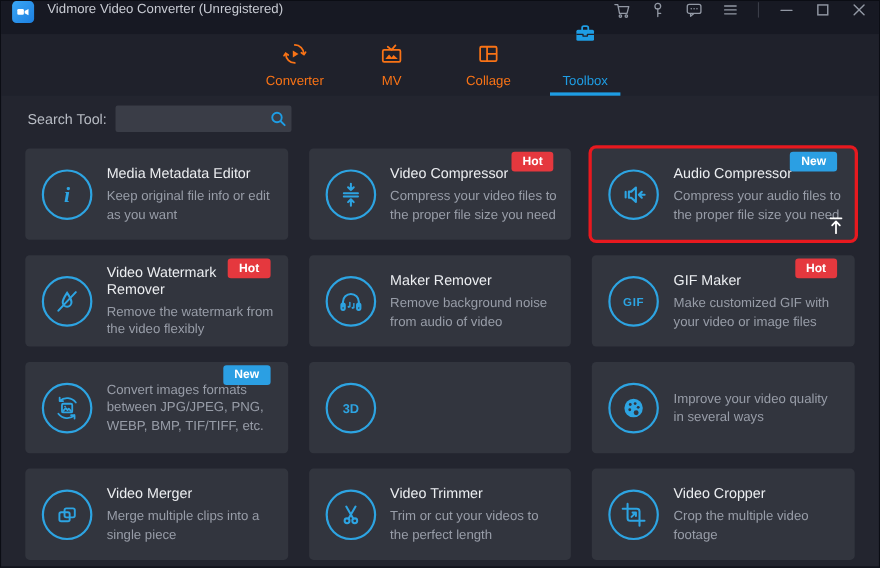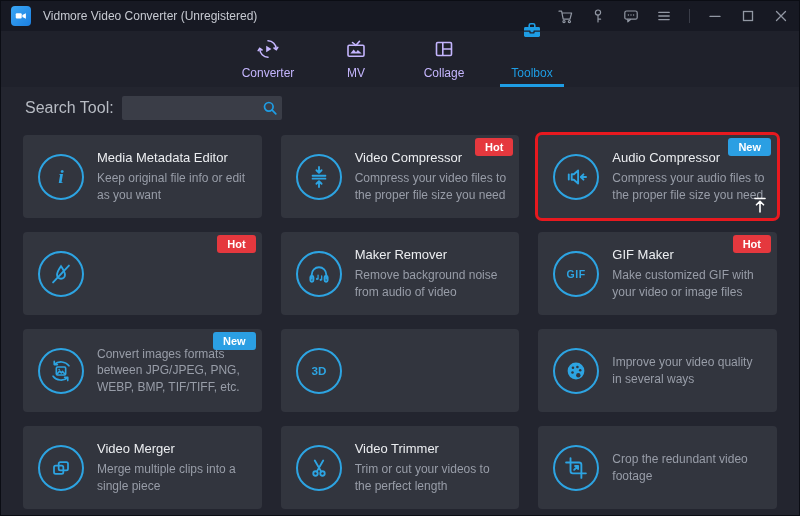--- a/index.html
+++ b/index.html
@@ -7,56 +7,56 @@
   body {
     font-family:"Liberation Sans", sans-serif;
     background:#23252f;
     color:#ced0d6;
     border:1px solid #0b0d14;
   }
   .window { width:100%; height:100%; display:flex; flex-direction:column; }
 
   
   .titlebar {
-    height:30px; background:#171923; display:flex; align-items:center;
+    height:30px; background:#171923; display:flex; align-items:flex-start;
     padding:0 10px; flex:0 0 auto;
   }
   .app-logo {
     width:20px; height:20px; border-radius:4px;
     background:linear-gradient(135deg,#3aa7f5,#1c7fe0);
     display:flex; align-items:center; justify-content:center; margin-right:12px;
   }
   .title-text { font-size:12px; color:#c7cad2; }
   .tb-icons { margin-left:auto; display:flex; align-items:center; gap:17px; color:#9298a4; }
   .tb-icon { width:16px; height:16px; display:flex; align-items:center; justify-content:center; cursor:pointer; }
   .tb-sep { width:1px; height:14px; background:#3a3d48; }
 
   
   .nav {
     height:56px; background:#1f212b; display:flex; justify-content:center;
     align-items:flex-end; gap:30px; flex:0 0 auto; position:relative;
   }
   .tab {
     position:relative; min-width:58px; height:100%; display:flex; flex-direction:column;
     align-items:center; justify-content:flex-end; padding-bottom:7px; gap:5px;
-    color:#c4b5fd; cursor:pointer;
+    color:#f97316; cursor:pointer;
   }
   .tab .tab-label { font-size:12px; }
   .tab.active { color:#1e9de4;gap:24px; }
   .tab.active::after {
     content:""; position:absolute; bottom:0; left:50%; transform:translateX(-50%);
     width:64px; height:3px; background:#1e9de4;
   }
   .tab-icon { width:24px; height:24px; }
 
   
   .search-row {
     padding:9px 24px; display:flex; align-items:center; gap:8px; flex:0 0 auto;
   }
-  .search-label { font-size:16px; color:#b8bcc4; }
+  .search-label { font-size:13px; color:#b8bcc4; }
   .search-box {
     width:160px; height:24px; background:#3a3d47; border-radius:2px;
     display:flex; align-items:center; padding:0 4px 0 6px;
   }
   .search-box input {
     flex:1; min-width:0; background:transparent; border:none; outline:none;
     color:#e8e9ec; font-size:12px; font-family:"Liberation Sans", sans-serif;
   }
   .search-icon { width:16px; height:16px; color:#1e9de4; cursor:pointer; flex:0 0 auto; }
 
@@ -74,21 +74,21 @@
   .card-icon {
     width:46px; height:46px; border:2px solid #2da4e2; border-radius:50%;
     display:flex; align-items:center; justify-content:center;
     color:#2da4e2; margin-right:13px; flex:0 0 auto;
   }
   .card-icon svg { width:28px; height:28px; }
   .card-text { flex:1; min-width:0; }
   .card-title { font-size:13px; font-weight:normal; color:#eceef1; margin-bottom:5px; }
   .card-desc { font-size:12px; color:#989da8; line-height:1.35; }
   .badge {
-    position:absolute; top:3px; right:6px; padding:2px 10px; border-radius:3px;
+    position:absolute; top:3px; right:16px; padding:2px 10px; border-radius:3px;
     color:#fff; font-size:11px; font-weight:bold; line-height:14px;
   }
   .corner-arrow {
     position:absolute; right:7px; bottom:3px; width:20px; height:20px; color:#fff;
   }
 </style>
 </head>
 <body>
 
 <div class="window">
@@ -250,20 +250,24 @@
           </svg></span>
       </div>
       <div class="card">
         <span class="badge" style="background: rgb(229, 56, 62);">Hot</span>
         <div class="card-icon">
           <svg viewBox="0 0 24 24" fill="none" stroke="currentColor" stroke-width="1.6" stroke-linecap="round">
             <path d="M12 5.3 C10.2 8.1 8.6 10.2 8.6 12.7 a3.4 3.4 0 0 0 6.8 0 C15.4 10.2 13.8 8.1 12 5.3 Z"></path>
             <path d="M5.2 19.2 L18.8 4.8"></path>
           </svg>
         </div>
+        <div class="card-text">
+          <div class="card-title">Video Watermark Remover</div>
+          <div class="card-desc">Remove the watermark from the video flexibly</div>
+        </div>
       </div>
       <div class="card">
         <div class="card-icon">
           <svg viewBox="0 0 24 24" fill="none" stroke="currentColor" stroke-width="1.6" stroke-linecap="round" stroke-linejoin="round">
             <path d="M5.8 16 v-3.6 a6.2 6.2 0 0 1 12.4 0 V16"></path>
             <rect x="4.6" y="13.6" width="2.6" height="5" rx="1.2"></rect>
             <rect x="16.8" y="13.6" width="2.6" height="5" rx="1.2"></rect>
             <circle cx="10.3" cy="16.2" r="0.9" fill="currentColor" stroke="none"></circle>
             <path d="M11.2 16.2 V12.9" stroke-width="1.1"></path>
             <circle cx="13.4" cy="17" r="0.9" fill="currentColor" stroke="none"></circle>
@@ -351,18 +355,19 @@
       </div>
       <div class="card">
         <div class="card-icon">
           <svg viewBox="0 0 24 24" fill="none" stroke="currentColor" stroke-width="1.6" stroke-linecap="round" stroke-linejoin="round">
             <path d="M7.3 3.5 V14.6 a2 2 0 0 0 2 2 H20.5"></path>
             <path d="M3.5 7.3 H14.6 a2 2 0 0 1 2 2 V20.5"></path>
             <path d="M10.4 13.6 L13.7 10.3 M11.2 10.3 H13.8 V12.9"></path>
           </svg>
         </div>
         <div class="card-text">
-          <div class="card-desc">Crop the redundant video footage</div>
+          <div class="card-title">Video Cropper</div>
+          <div class="card-desc">Crop the multiple video footage</div>
         </div>
       </div>
     </div>
 
 </div>
 
 </body></html>

